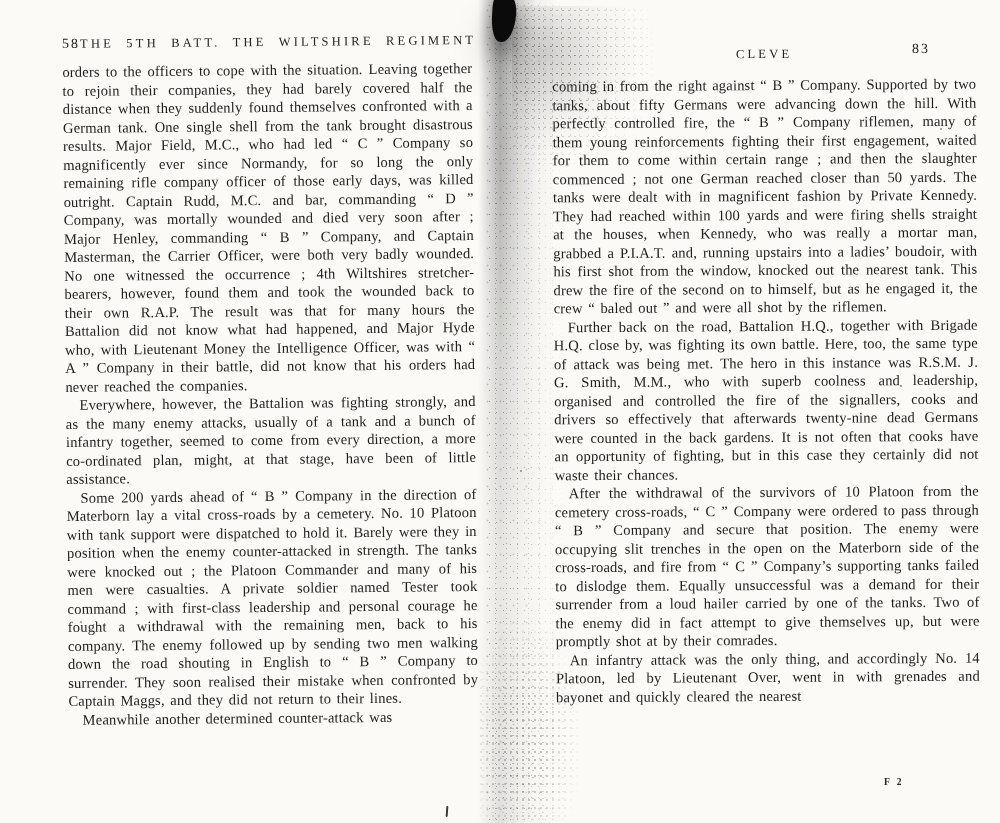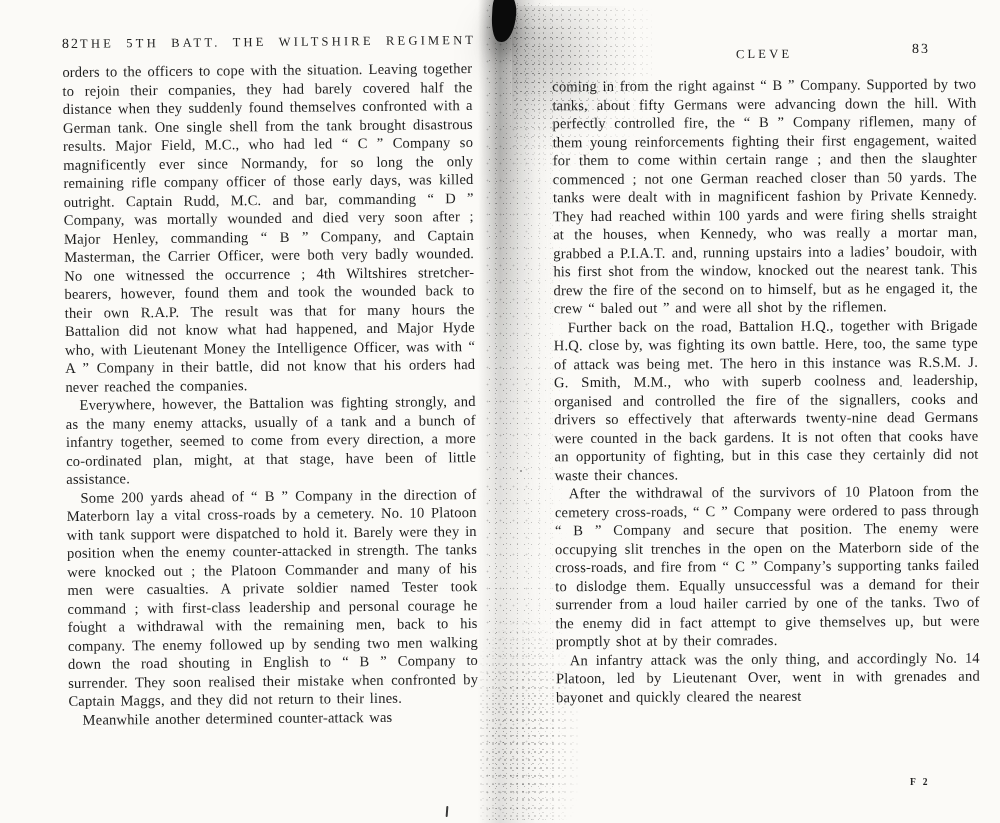--- a/index.html
+++ b/index.html
@@ -39,21 +39,21 @@
   
   .body{font-size:14.6px;line-height:18.5px;text-align:justify;
         word-spacing:1.8px;letter-spacing:0.15px;color:var(--ink);}
   .body-left{margin-top:9px;}
   .body-right{margin-top:14px;}
   .body p{margin:0;}
   .body p.indent{text-indent:14px;}
 
   
   .sig{
-    position:absolute;left:410px;top:777px;
+    position:absolute;left:384px;top:777px;
     font-size:9.5px;font-weight:700;letter-spacing:2.5px;color:#222;font-family:Liberation Serif, serif;
   }
 
   
   .gutter-shadow{
     position:absolute;left:478px;top:0;width:78px;height:823px;
     background:linear-gradient(to right,
       rgba(0,0,0,0) 0%,
       rgba(40,40,40,0.42) 28%,
       rgba(95,95,95,0.26) 52%,
@@ -113,21 +113,21 @@
   .dust.d4{left:520px;top:470px;}
 </style>
 </head>
 <body>
 
 <div class="spread">
 
   <div class="page page-left">
     <div class="content-left">
       <div class="header header-left">
-        <span class="pagenum">82</span>
+        <span class="pagenum">58</span>
         <span class="running-head">THE 5TH BATT. THE WILTSHIRE REGIMENT</span>
       </div>
       <div class="body body-left">
           <p class="">orders to the officers to cope with the situation.  Leaving together to rejoin their companies, they had barely covered half the distance when they suddenly found themselves confronted with a German tank.  One single shell from the tank brought disastrous results.  Major Field, M.C., who had led “ C ” Company so magnificently ever since Normandy, for so long the only remaining rifle company officer of those early days, was killed outright.  Captain Rudd, M.C. and bar, commanding “ D ” Company, was mortally wounded and died very soon after ;  Major Henley, commanding “ B ” Company, and Captain Masterman, the Carrier Officer, were both very badly wounded. No one witnessed the occurrence ;  4th Wiltshires stretcher-bearers, however, found them and took the wounded back to their own R.A.P.  The result was that for many hours the Battalion did not know what had happened, and Major Hyde who, with Lieutenant Money the Intelligence Officer, was with “ A ” Company in their battle, did not know that his orders had never reached the companies.</p>
           <p class="indent">Everywhere, however, the Battalion was fighting strongly, and as the many enemy attacks, usually of a tank and a bunch of infantry together, seemed to come from every direction, a more co-ordinated plan, might, at that stage, have been of little assistance.</p>
           <p class="indent">Some 200 yards ahead of “ B ” Company in the direction of Materborn lay a vital cross-roads by a cemetery.  No. 10 Platoon with tank support were dispatched to hold it. Barely were they in position when the enemy counter-attacked in strength.  The tanks were knocked out ;  the Platoon Commander and many of his men were casualties. A private soldier named Tester took command ;  with first-class leadership and personal courage he fought a withdrawal with the remaining men, back to his company. The enemy followed up by sending two men walking down the road shouting in English to “ B ” Company to surrender.  They soon realised their mistake when confronted by Captain Maggs, and they did not return to their lines.</p>
           <p class="indent">Meanwhile another determined counter-attack was</p>
         </div>
     </div>
   </div>

